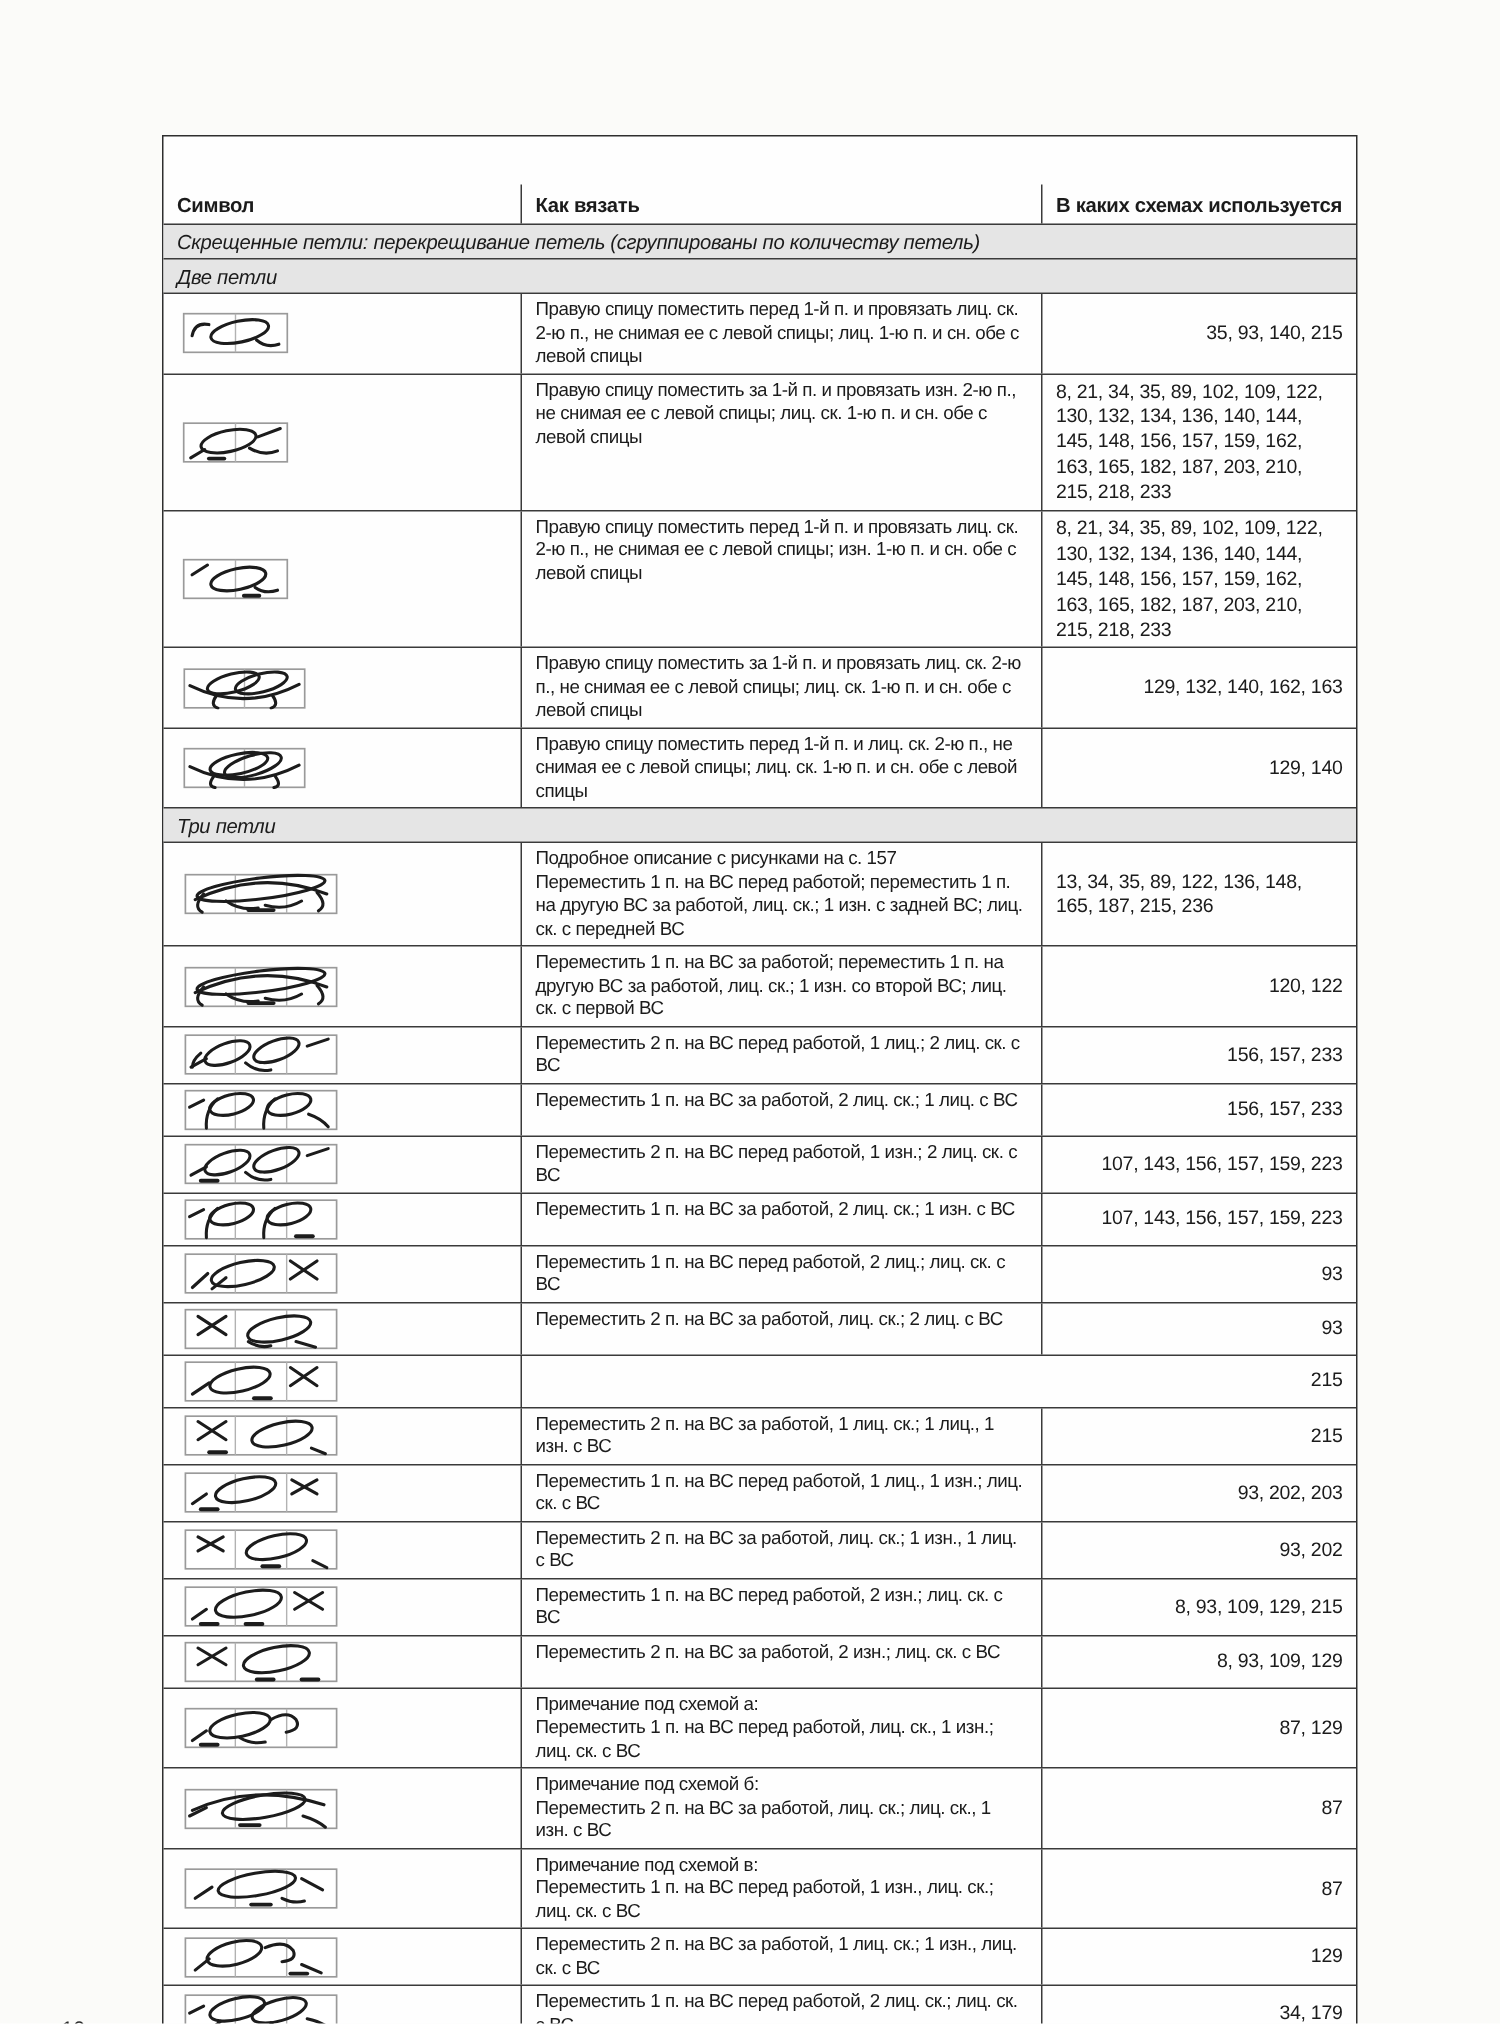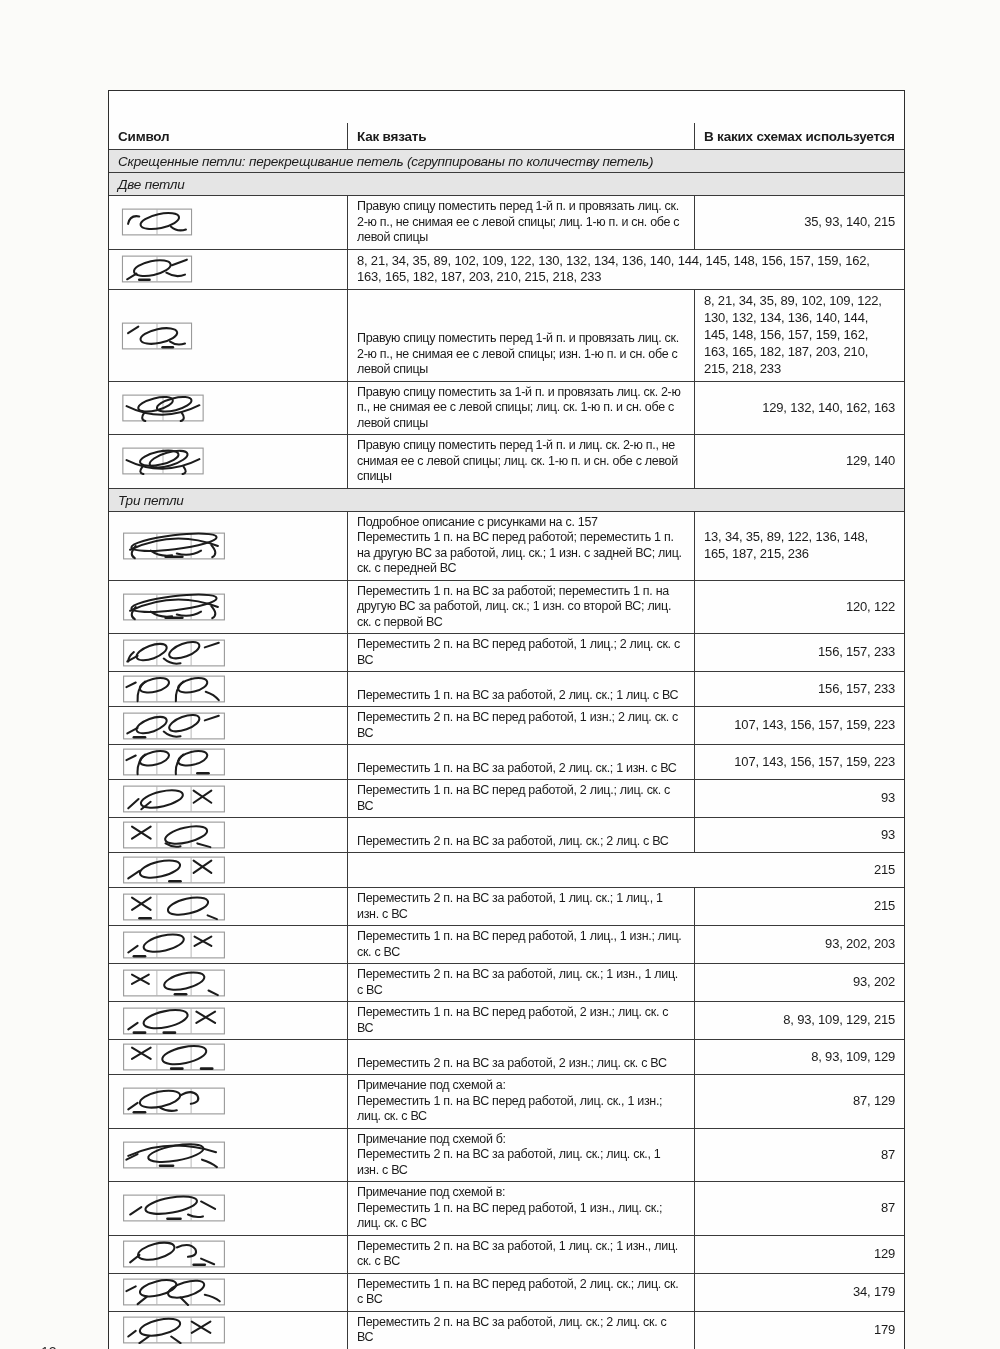--- a/index.html
+++ b/index.html
@@ -28,21 +28,21 @@
   .t-sec {
     border-top:1px solid #3a3a3a;
     background:#e5e5e5;
     font-style:italic;
     font-size:13.5px;
     letter-spacing:-0.2px;
     padding:4px 9px 3px 9px;
   }
   .t-row { display:flex; align-items:stretch; border-top:1px solid #3a3a3a; min-height:30px; }
   .t-row .c1 { display:flex; align-items:center; padding:3px 4px 3px 10px; }
-  .t-row .c2 { padding:3px 9px; display:flex; flex-direction:column; justify-content:flex-end; }
+  .t-row .c2 { padding:3px 9px; display:flex; flex-direction:column; justify-content:flex-start; }
   .t-row .c2 .txt {
     font-size:12.5px; line-height:1.24; letter-spacing:-0.3px;
     white-space:pre-line;
   }
   .t-row .c3 { padding:3px 9px; display:flex; flex-direction:column; justify-content:center;align-items:flex-end; }
   .t-row .c3 .txt { font-size:13px; line-height:1.3; letter-spacing:-0.2px; }
 
   .pagenum { position:absolute; left:41px; top:1300px; font-size:14px; color:#2b2b2b;margin-top:44px; }
 </style>
 </head>
@@ -87,20 +87,23 @@
             <svg width="76" height="28" viewBox="0 0 76 30">
               <rect x="1" y="1.2" width="74" height="27.6" fill="#ffffff" stroke="#9a9a9a" stroke-width="1.2"></rect>
               <line x1="38" y1="1.2" x2="38" y2="28.8" stroke="#b2b2b2" stroke-width="1"></line>
               <ellipse cx="33" cy="14" rx="20" ry="7.5" transform="rotate(-12 33 14)" fill="none" stroke="#1c1c1c" stroke-width="2.2" stroke-linecap="round"></ellipse>
               <path d="M54,11 L70,5" fill="none" stroke="#1c1c1c" stroke-width="2.2" stroke-linecap="round"></path>
               <path d="M6,26 L16,20" fill="none" stroke="#1c1c1c" stroke-width="2.2" stroke-linecap="round"></path>
               <path d="M19,26.5 H30" fill="none" stroke="#1c1c1c" stroke-width="2.8" stroke-linecap="round"></path>
               <path d="M48,19 Q58,25 68,21" fill="none" stroke="#1c1c1c" stroke-width="2.2" stroke-linecap="round"></path>
             </svg>
           </div>
+          <div class="c2">
+            <span class="txt">Правую спицу поместить за 1-й п. и провязать изн. 2-ю п., не снимая ее с левой спицы; лиц. ск. 1-ю п. и сн. обе с левой спицы</span>
+          </div>
           <div class="c3">
             <span class="txt">8, 21, 34, 35, 89, 102, 109, 122, 130, 132, 134, 136, 140, 144, 145, 148, 156, 157, 159, 162, 163, 165, 182, 187, 203, 210, 215, 218, 233</span>
           </div>
         </div>
         <div class="t-row">
           <div class="c1">
             <svg width="76" height="28" viewBox="0 0 76 30">
               <rect x="1" y="1.2" width="74" height="27.6" fill="#ffffff" stroke="#9a9a9a" stroke-width="1.2"></rect>
               <line x1="38" y1="1.2" x2="38" y2="28.8" stroke="#b2b2b2" stroke-width="1"></line>
               <path d="M7,12 L18,5" fill="none" stroke="#1c1c1c" stroke-width="2.2" stroke-linecap="round"></path>

